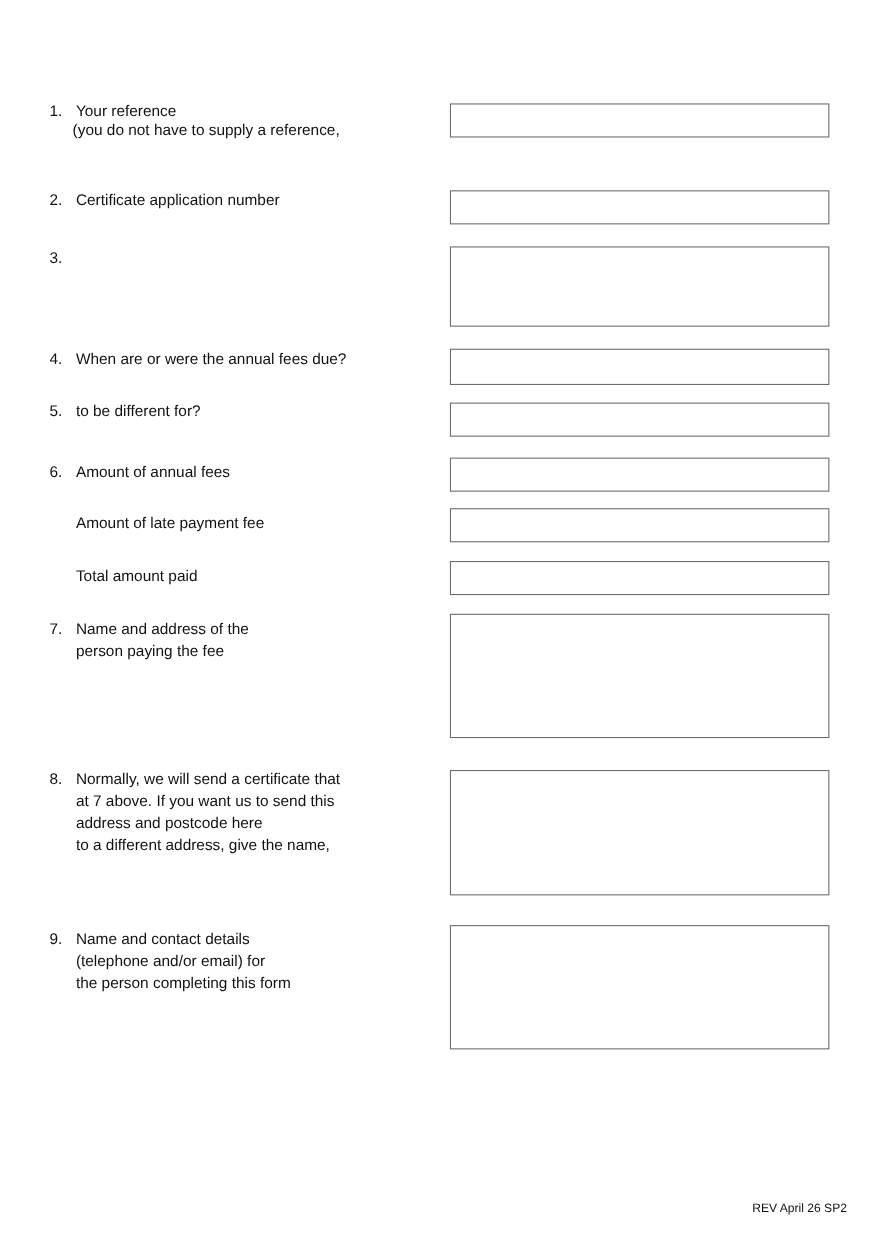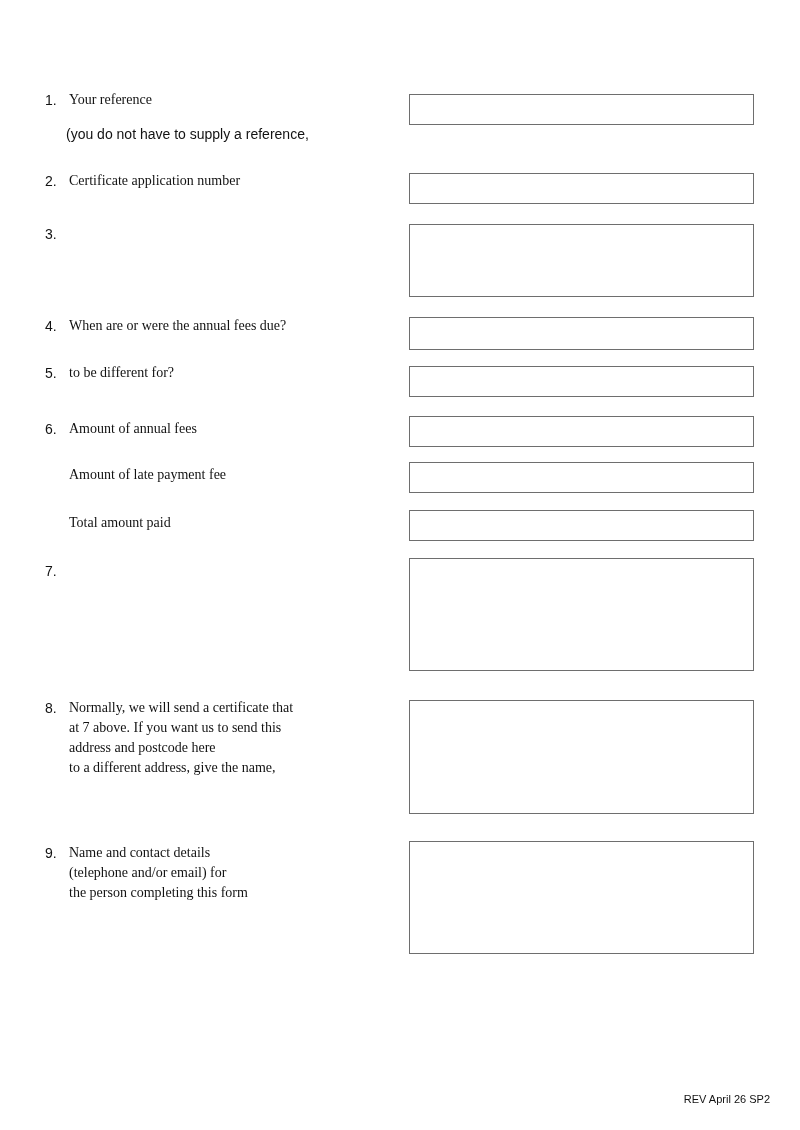--- a/index.html
+++ b/index.html
@@ -28,40 +28,39 @@
     flex: 0 0 24px;
     width: 24px;
   }
   .label .lines {
     display: flex;
     flex-direction: column;
   }
   .label .line {
     display: block;
     white-space: nowrap;
-    font-family: Liberation Serif, serif;
   }
   .note {
     position: absolute;
     left: 66px;
   }
   .note .line {
     display: block;
     white-space: nowrap;
   }
   .box {
     position: absolute;
     left: 409px;
     width: 345px;
     box-sizing: border-box;
     border: 1.5px solid #6e6e6e;
     background: #ffffff;
   }
   .q1  { top: 90px; }
-  .q1n { top: 124px; }
+  .q1n { top: 108px; }
   .q2  { top: 171px; }
   .q3  { top: 224px; }
   .q4  { top: 316px; }
   .q5  { top: 363px; }
   .q6  { top: 419px; }
   .q6b { top: 465px; left: 69px; }
   .q6c { top: 513px; left: 69px; text-align: center; }
   .q7  { top: 561px; }
   .q8  { top: 698px; }
   .q9  { top: 843px; }
@@ -147,20 +146,24 @@
 
   <div class="label q6c">
     <span class="lines">
       <span class="line">Total amount paid</span>
     </span>
   </div>
   <div class="box b6c"></div>
 
   <div class="label q7">
     <span class="num">7.</span>
+    <span class="lines">
+      <span class="line">Name and address of the</span>
+      <span class="line">person paying the fee</span>
+    </span>
   </div>
   <div class="box b7"></div>
 
   <div class="label q8">
     <span class="num">8.</span>
     <span class="lines">
       <span class="line">Normally, we will send a certificate that</span>
       <span class="line">at 7 above. If you want us to send this</span>
       <span class="line">address and postcode here</span>
       <span class="line">to a different address, give the name,</span>

